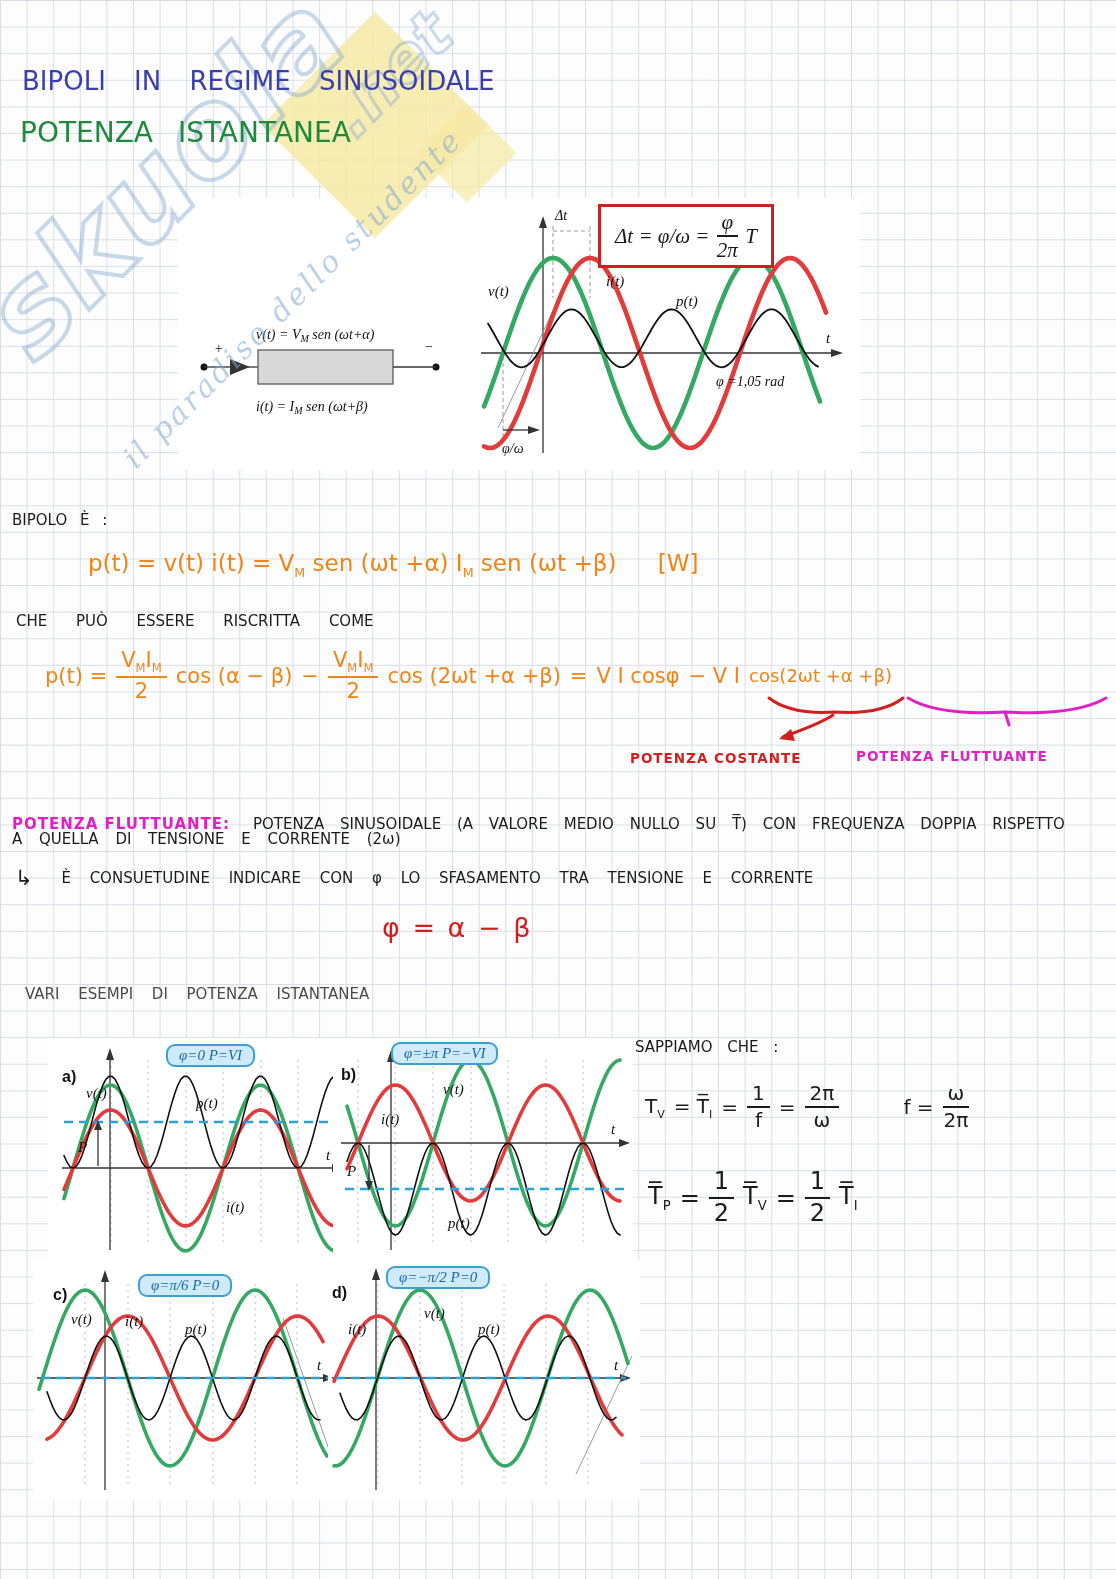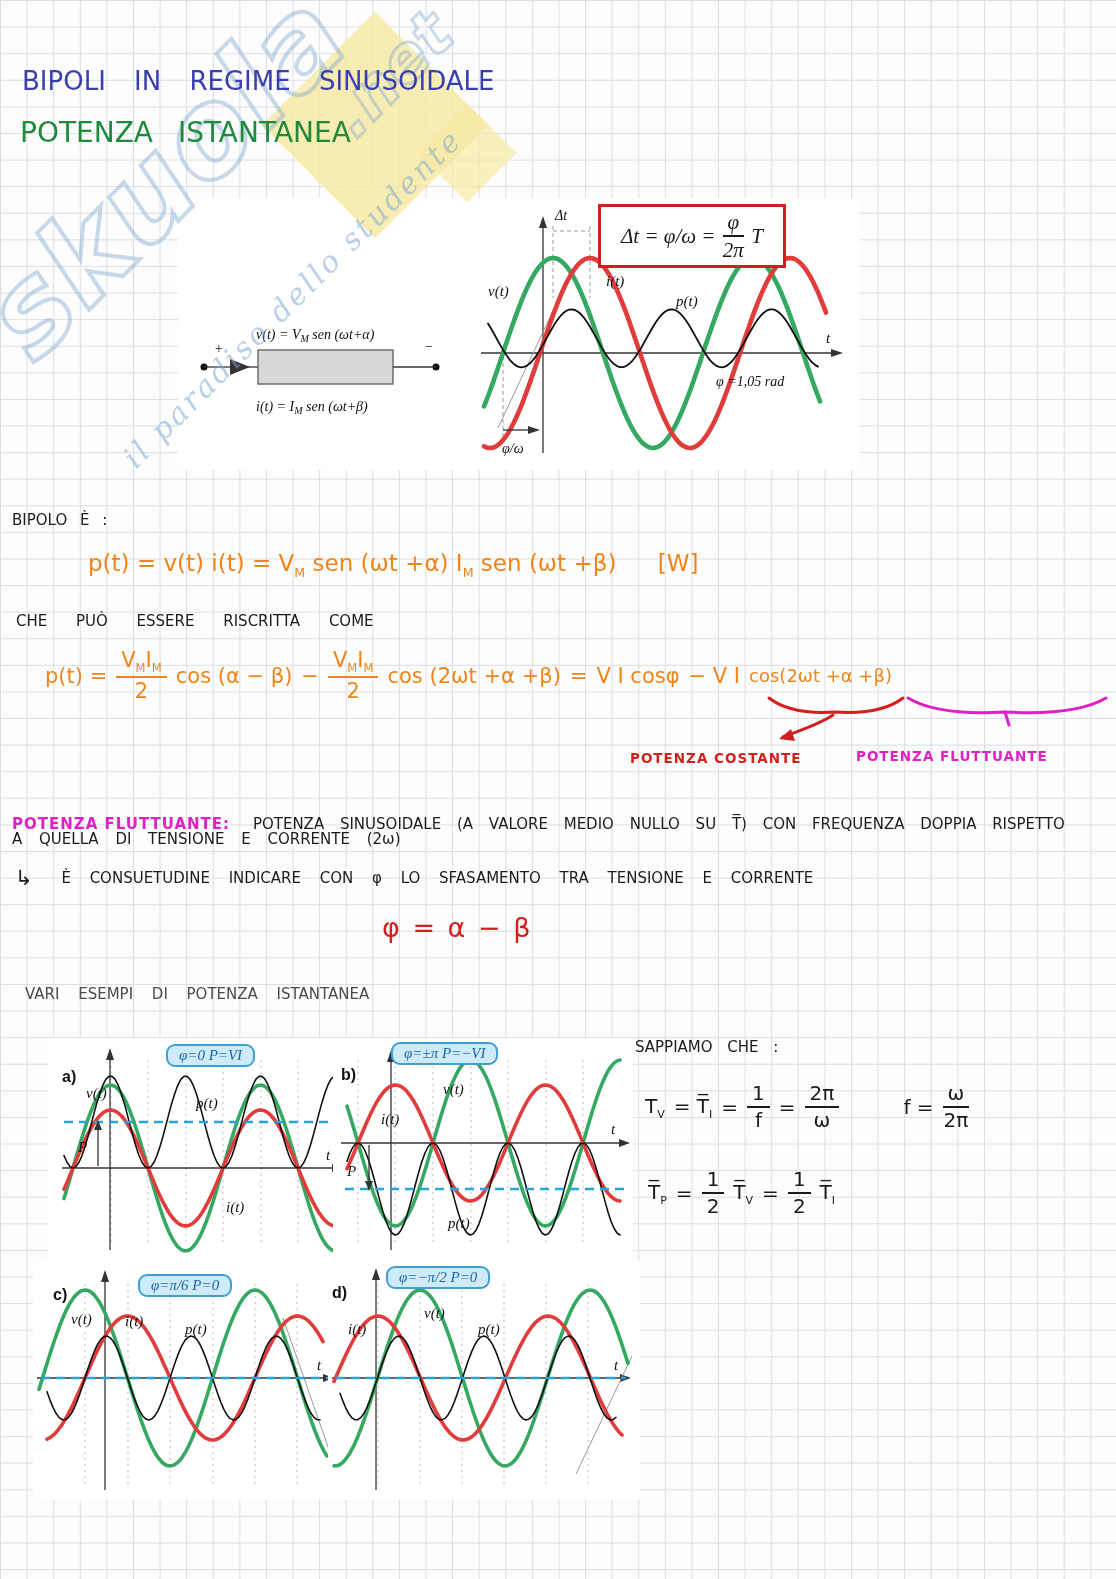--- a/index.html
+++ b/index.html
@@ -40,21 +40,21 @@
   .cv-g2{stroke:#35a862;stroke-width:3.6}
   .cv-r2{stroke:#e23b3b;stroke-width:3.6}
   .cv-k2{stroke:#111;stroke-width:1.6}
   .axis{stroke:#333;stroke-width:1.3;fill:none}
   .ah{fill:#333;stroke:none}
   .dashg{stroke:#9a9a9a;stroke-width:1;stroke-dasharray:4 3;fill:none}
   .dgrid{stroke:#bdbdbd;stroke-width:1;stroke-dasharray:2 4}
   .cyan{stroke:#2aa3dc;stroke-width:2.6;stroke-dasharray:9 6;fill:none}
   .ghost{stroke:#9a9a9a;stroke-width:1;fill:none}
   .redbox{position:absolute;z-index:5;border:3px solid #cc2020;background:#fff;
-    display:flex;align-items:center;gap:7px;padding:3px 20px;
+    display:flex;align-items:center;gap:7px;padding:3px 14px;
     font:italic 21px "Liberation Serif",serif;color:#1a1a1a;}
   .badge{position:absolute;z-index:5;background:#cfeaf8;border:2px solid #3e9fd6;border-radius:9px;
     padding:1px 11px;font:italic 15px "Liberation Serif",serif;color:#1467a8;white-space:nowrap;}
   .plot{position:absolute;background:#fff;z-index:2;}
   
   .frac{display:inline-flex;flex-direction:column;align-items:center;line-height:1.15;vertical-align:middle;}
   .frac .n{border-bottom:2px solid currentColor;padding:0 5px 1px;}
   .frac .d{padding-top:1px;}
   .fo{display:flex;align-items:center;gap:9px;}
   sub{font-size:.55em}
@@ -310,21 +310,21 @@
     <span class="frac">
         <span class="n">2π</span>
         <span class="d">ω</span>
       </span>
     <span style="margin-left:55px;">f =</span>
     <span class="frac">
         <span class="n">ω</span>
         <span class="d">2π</span>
       </span>
   </div>
-  <div class="hw fo" style="left:648px;top:1168px;font-size:20px;">
+  <div class="hw fo" style="left:648px;top:1168px;font-size:24px;">
     <span><span>T̅</span><sub>P</sub></span>
     <span>=</span>
     <span class="frac">
         <span class="n">1</span>
         <span class="d">2</span>
       </span>
     <span><span>T̅</span><sub>V</sub></span>
     <span>=</span>
     <span class="frac">
         <span class="n">1</span>

